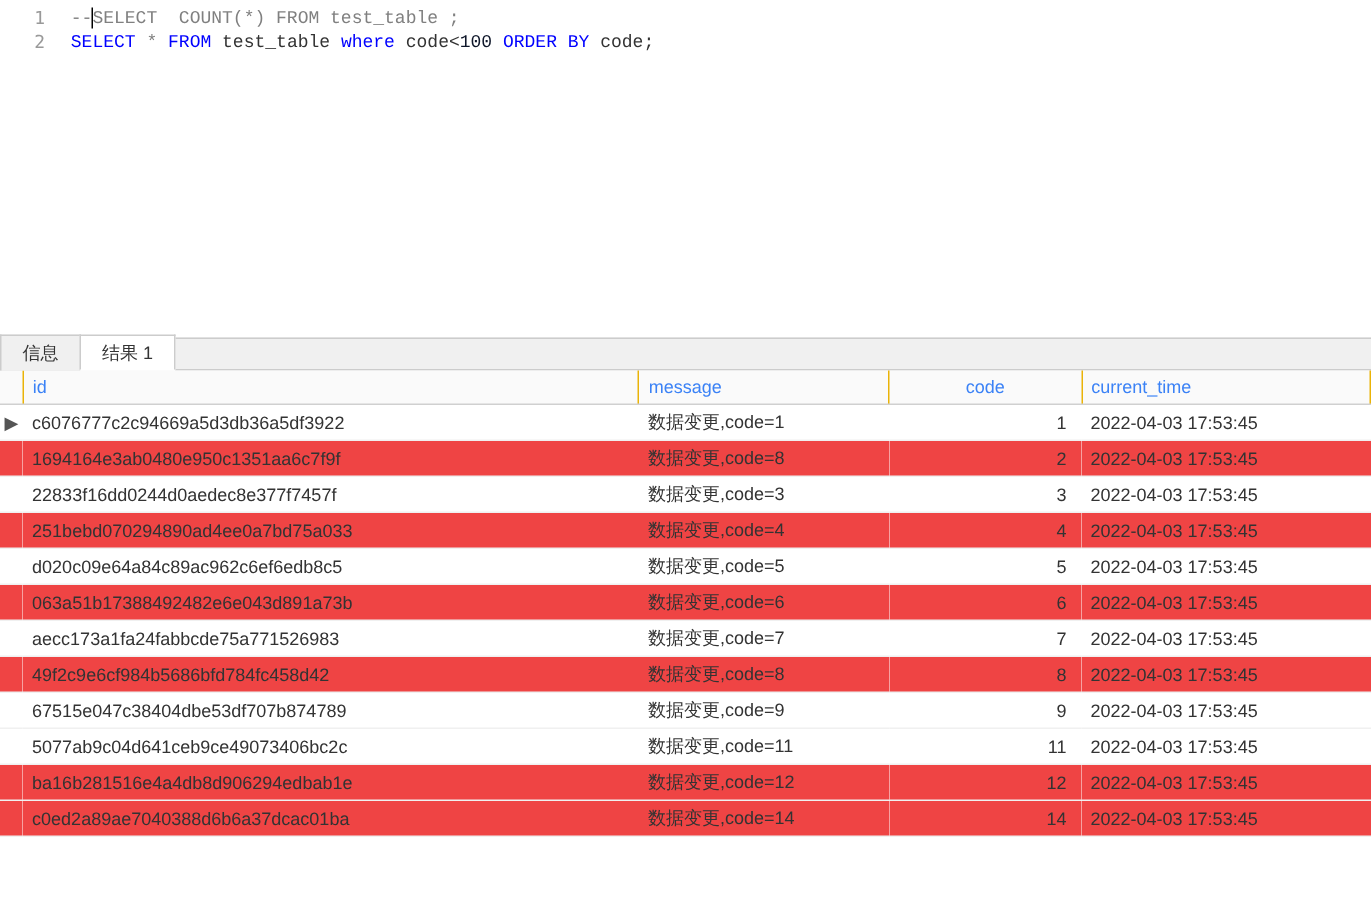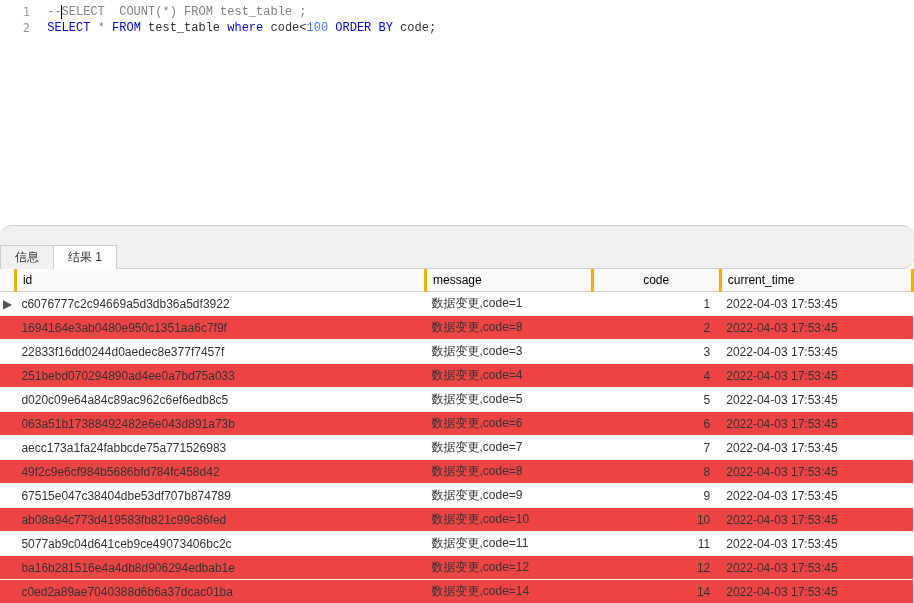--- a/index.html
+++ b/index.html
@@ -44,29 +44,28 @@
       font-size: 12px;
       white-space: pre;
       line-height: 16px;
     }
     .code-line {
       height: 16px;
     }
     .comment { color: #808080; }
     .keyword { color: #0000FF; }
     .star { color: #808080; }
-    .number { color: #3b82f6; }
+    .number { color: #0f172a; }
     .tabs-bar {
-      height: 44px;
+      height: 22px;
       background: #f0f0f0;
       border-top: 1px solid #ccc;
       border-bottom: 1px solid #ccc;
       display: flex;
       align-items: flex-end;
-      border-radius: 12px;
     }
     .tab {
       padding: 4px 14px;
       border: 1px solid #ccc;
       border-bottom: none;
       background: #f0f0f0;
       margin-right: -1px;
       cursor: pointer;
       font-size: 12px;
       position: relative;
@@ -82,24 +81,24 @@
     .results-grid {
       width: 100%;
       border-collapse: collapse;
       table-layout: fixed;
     }
     .results-header th {
       text-align: left;
       font-weight: normal;
       padding: 4px 6px;
       border-bottom: 1px solid #d0d0d0;
-      border-right: 3px solid #eab308;
+      border-right: 1px solid #eab308;
       background: #fafafa;
       font-size: 12px;
-      color: #000000;
+      color: #3b82f6;
       height: 22px;
     }
     .results-body td {
       padding: 3px 6px;
       font-size: 12px;
       border-bottom: 1px solid #f0f0f0;
       height: 21px;
       white-space: nowrap;
       overflow: hidden;
     }
@@ -209,27 +208,20 @@
           <td class="col-code">8</td>
           <td class="col-current_time">2022-04-03 17:53:45</td>
         </tr>
         <tr>
           <td class="row-indicator"></td>
           <td class="col-id">67515e047c38404dbe53df707b874789</td>
           <td class="col-message">数据变更,code=9</td>
           <td class="col-code">9</td>
           <td class="col-current_time">2022-04-03 17:53:45</td>
         </tr>
-        <tr class="even">
-          <td class="row-indicator"></td>
-          <td class="col-id">ab08a94c773d419583fb821c99c86fed</td>
-          <td class="col-message">数据变更,code=10</td>
-          <td class="col-code">10</td>
-          <td class="col-current_time">2022-04-03 17:53:45</td>
-        </tr>
         <tr>
           <td class="row-indicator"></td>
           <td class="col-id">5077ab9c04d641ceb9ce49073406bc2c</td>
           <td class="col-message">数据变更,code=11</td>
           <td class="col-code">11</td>
           <td class="col-current_time">2022-04-03 17:53:45</td>
         </tr>
         <tr class="even">
           <td class="row-indicator"></td>
           <td class="col-id">ba16b281516e4a4db8d906294edbab1e</td>

